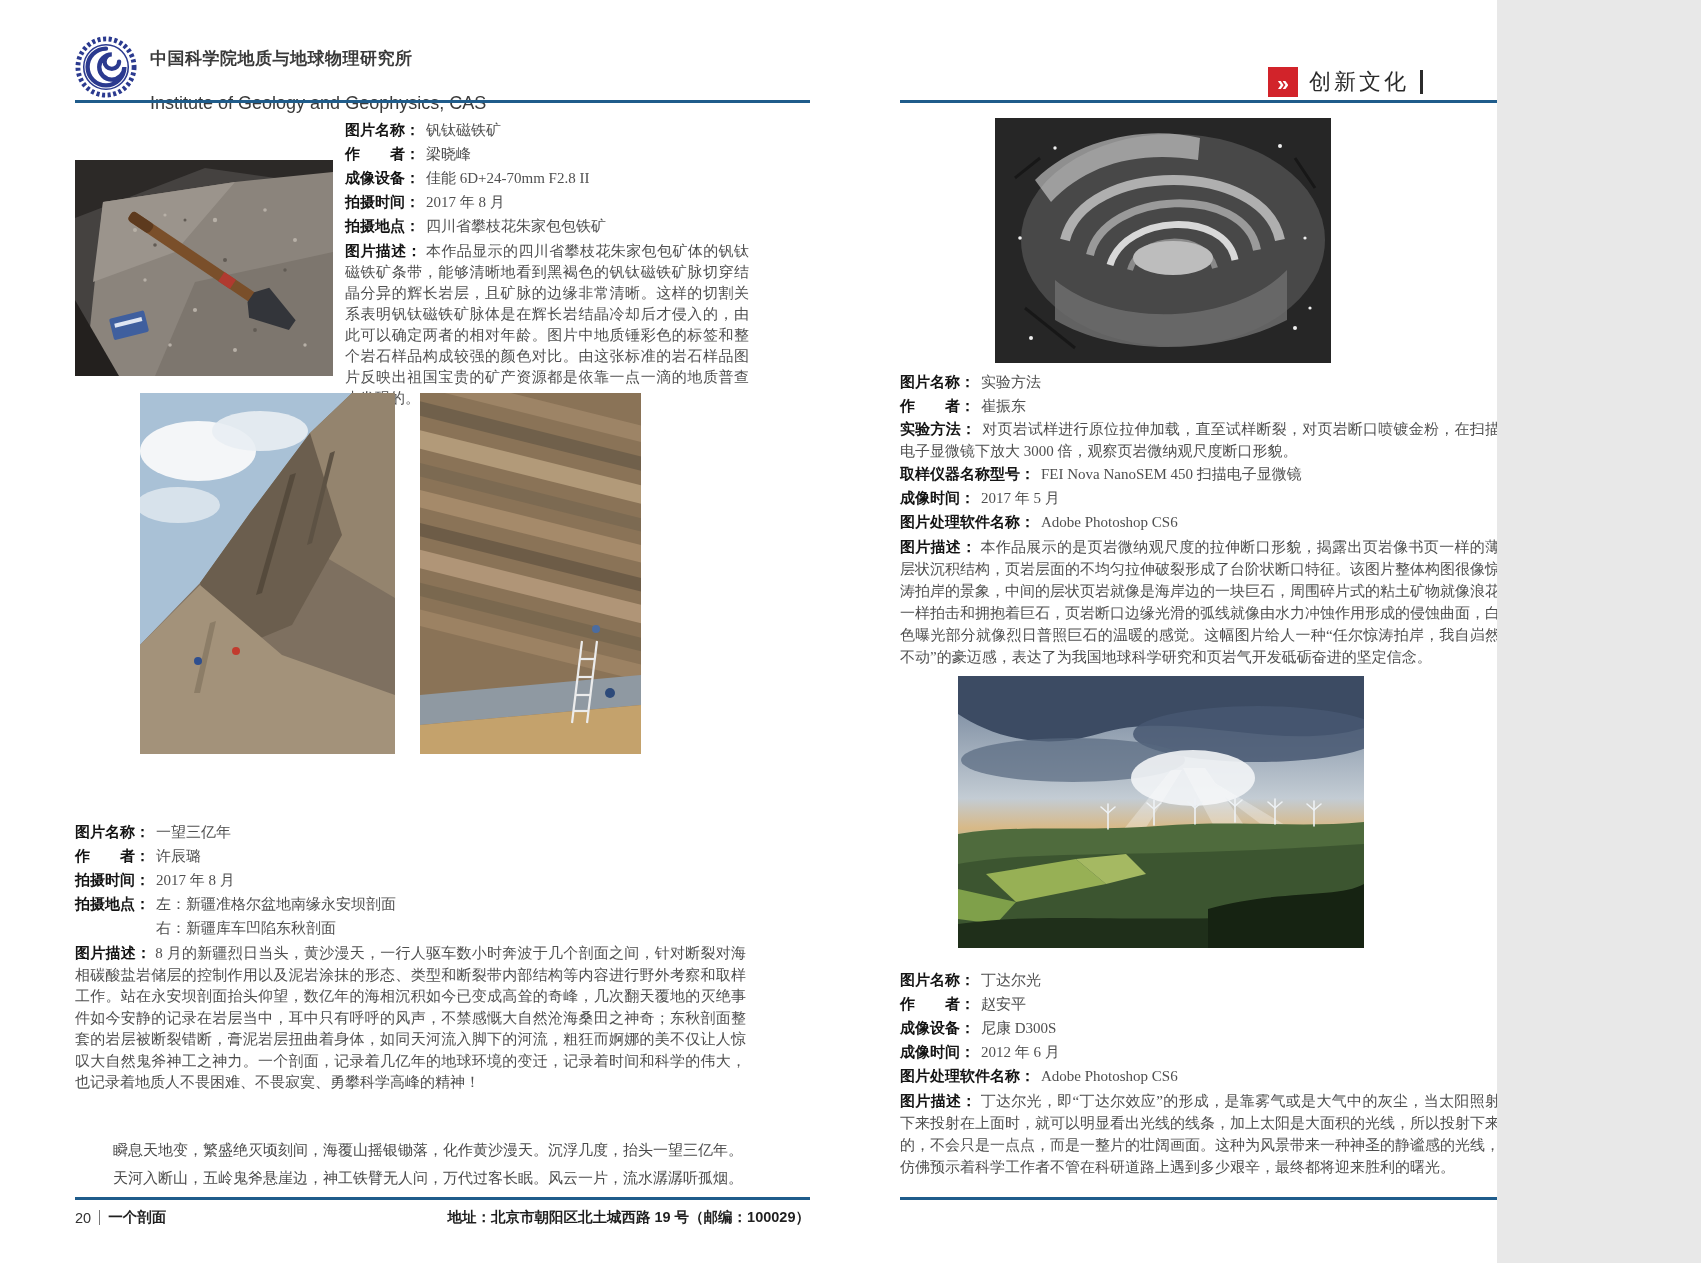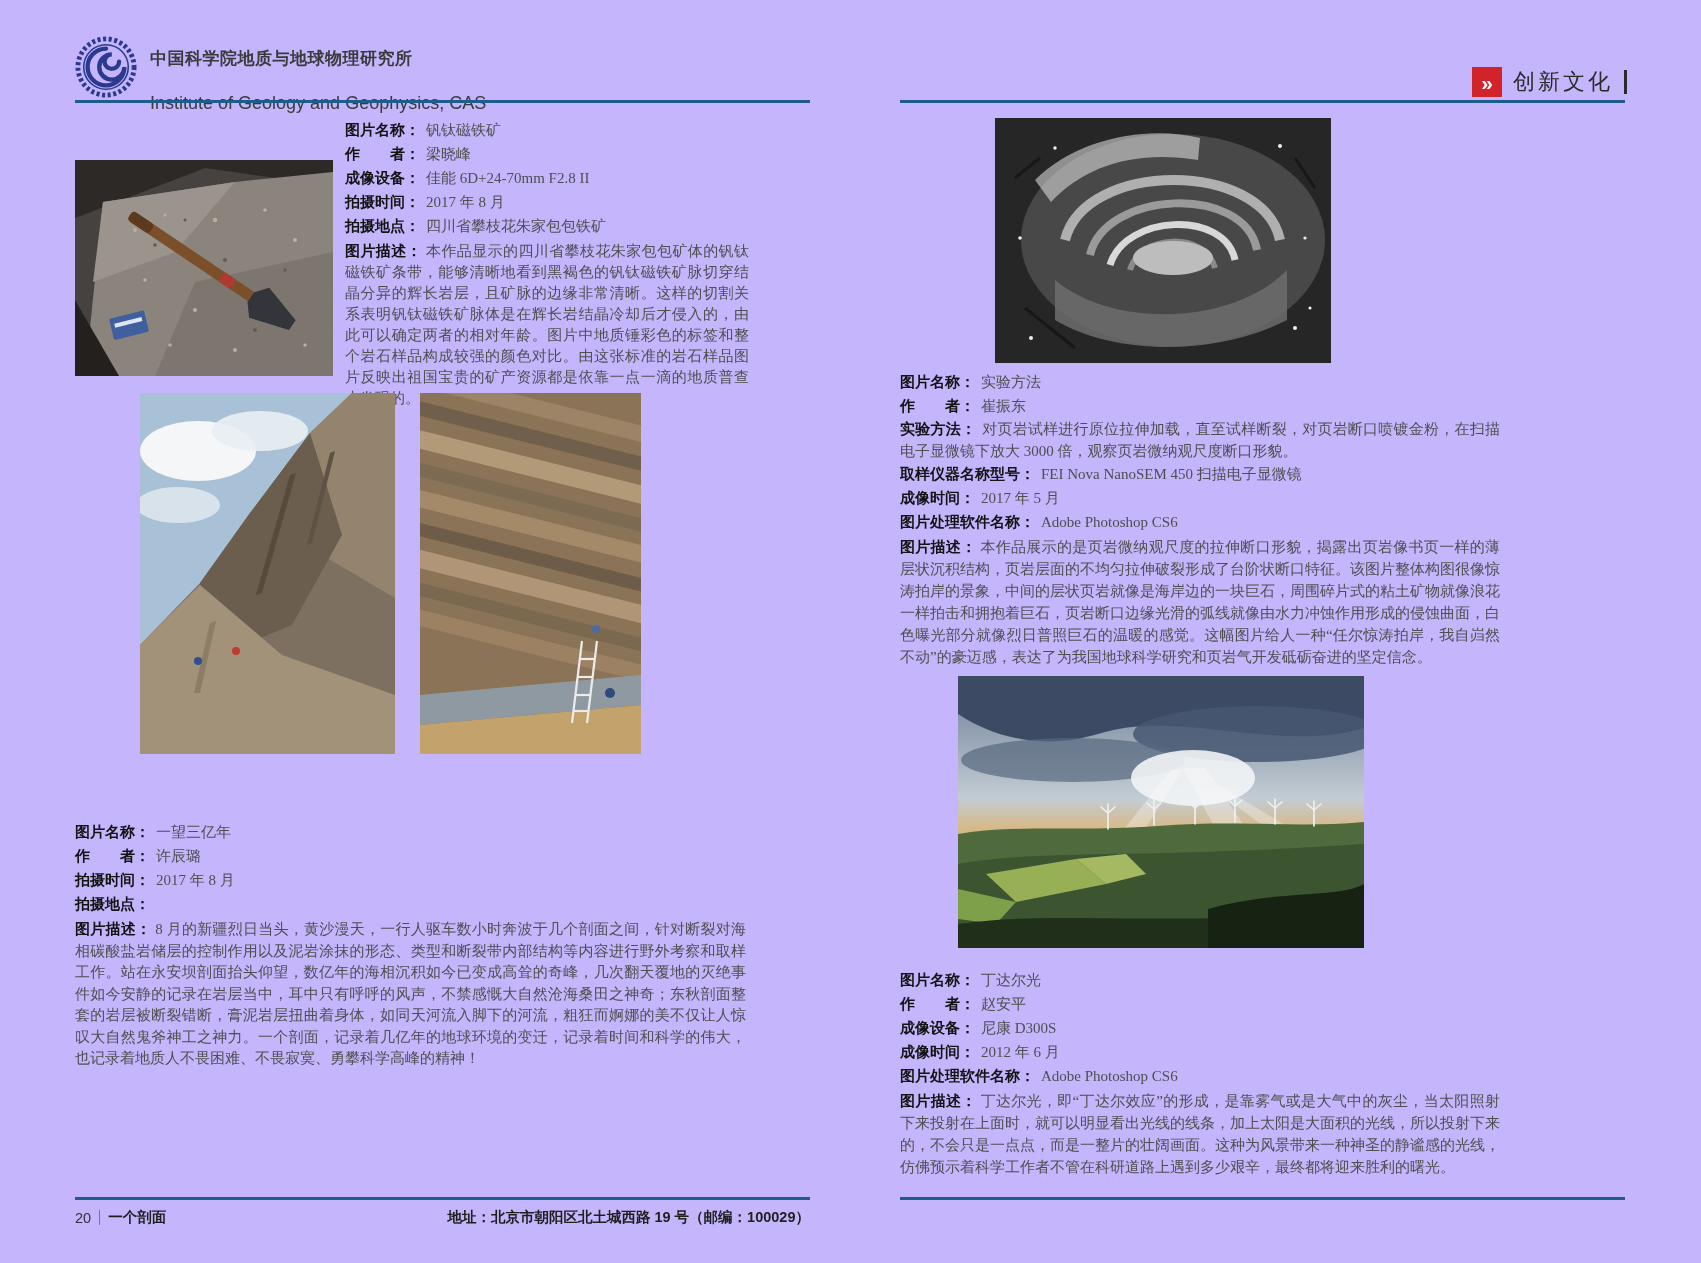--- a/index.html
+++ b/index.html
@@ -1,16 +1,16 @@
 <!DOCTYPE html>
 <html><head>
 <meta charset="utf-8">
 <style>
   html,body{margin:0;padding:0;background:#e8e8e8;}
-  .page{position:relative;width:1701px;height:1263px;background:#c4b5fd;overflow:hidden;
+  .page{position:relative;width:1497px;height:1263px;background:#ffffff;overflow:hidden;
         font-family:"Liberation Sans",sans-serif;}
   
   .logo{position:absolute;left:75px;top:36px;width:62px;height:62px;}
   .org{position:absolute;left:150px;top:48px;line-height:1.35;}
   .org .cn{font-size:17px;font-weight:600;color:#3a3a3a;letter-spacing:.5px;}
   .org .en{font-size:18px;color:#3a3a3a;margin-top:20px;}
   .section{position:absolute;right:74px;top:66px;display:flex;align-items:center;gap:11px;height:32px;}
   .chev-box{width:30px;height:30px;background:#d2232a;color:#fff;display:flex;align-items:center;
             justify-content:center;font-size:21px;font-weight:bold;line-height:1;}
   .section-label{font-size:22px;color:#2b2b2b;letter-spacing:3px;font-weight:500;}
@@ -203,24 +203,32 @@
     <div class="row">
       <span class="lb">作　　者：</span>
       <span class="val">许辰璐</span>
     </div>
     <div class="row">
       <span class="lb">拍摄时间：</span>
       <span class="val">2017 年 8 月</span>
     </div>
     <div class="row">
       <span class="lb">拍摄地点：</span>
+      <span class="val">
+        <span class="vline">左：新疆准格尔盆地南缘永安坝剖面</span>
+        <span class="vline">右：新疆库车凹陷东秋剖面</span>
+      </span>
     </div>
     <p class="desc"><span class="lb">图片描述：</span><span>8 月的新疆烈日当头，黄沙漫天，一行人驱车数小时奔波于几个剖面之间，针对断裂对海相碳酸盐岩储层的控制作用以及泥岩涂抹的形态、类型和断裂带内部结构等内容进行野外考察和取样工作。站在永安坝剖面抬头仰望，数亿年的海相沉积如今已变成高耸的奇峰，几次翻天覆地的灭绝事件如今安静的记录在岩层当中，耳中只有呼呼的风声，不禁感慨大自然沧海桑田之神奇；东秋剖面整套的岩层被断裂错断，膏泥岩层扭曲着身体，如同天河流入脚下的河流，粗狂而婀娜的美不仅让人惊叹大自然鬼斧神工之神力。一个剖面，记录着几亿年的地球环境的变迁，记录着时间和科学的伟大，也记录着地质人不畏困难、不畏寂寞、勇攀科学高峰的精神！</span></p>
   </div>
 
+  <div class="poem">
+    <div>瞬息天地变，繁盛绝灭顷刻间，海覆山摇银锄落，化作黄沙漫天。沉浮几度，抬头一望三亿年。</div>
+    <div>天河入断山，五岭鬼斧悬崖边，神工铁臂无人问，万代过客长眠。风云一片，流水潺潺听孤烟。</div>
+  </div>
 
   <div class="photo p-sem">
     <svg viewBox="0 0 336 245" preserveAspectRatio="none">
       <rect width="336" height="245" fill="#262626"></rect>
       <ellipse cx="178" cy="122" rx="152" ry="106" fill="#484848"></ellipse>
       <path d="M40,62 C85,18 155,8 205,20 L203,42 C140,32 90,48 56,84 Z" fill="#e6e6e6" opacity=".55"></path>
       <path d="M70,122 C90,42 268,42 285,122" stroke="#c2c2c2" stroke-width="10" fill="none" opacity=".85"></path>
       <path d="M95,137 C110,72 250,66 262,132" stroke="#9a9a9a" stroke-width="8" fill="none"></path>
       <path d="M115,147 C130,96 230,92 240,142" stroke="#d8d8d8" stroke-width="7" fill="none"></path>
       <path d="M135,152 C145,116 210,113 220,150" stroke="#8a8a8a" stroke-width="6" fill="none"></path>

